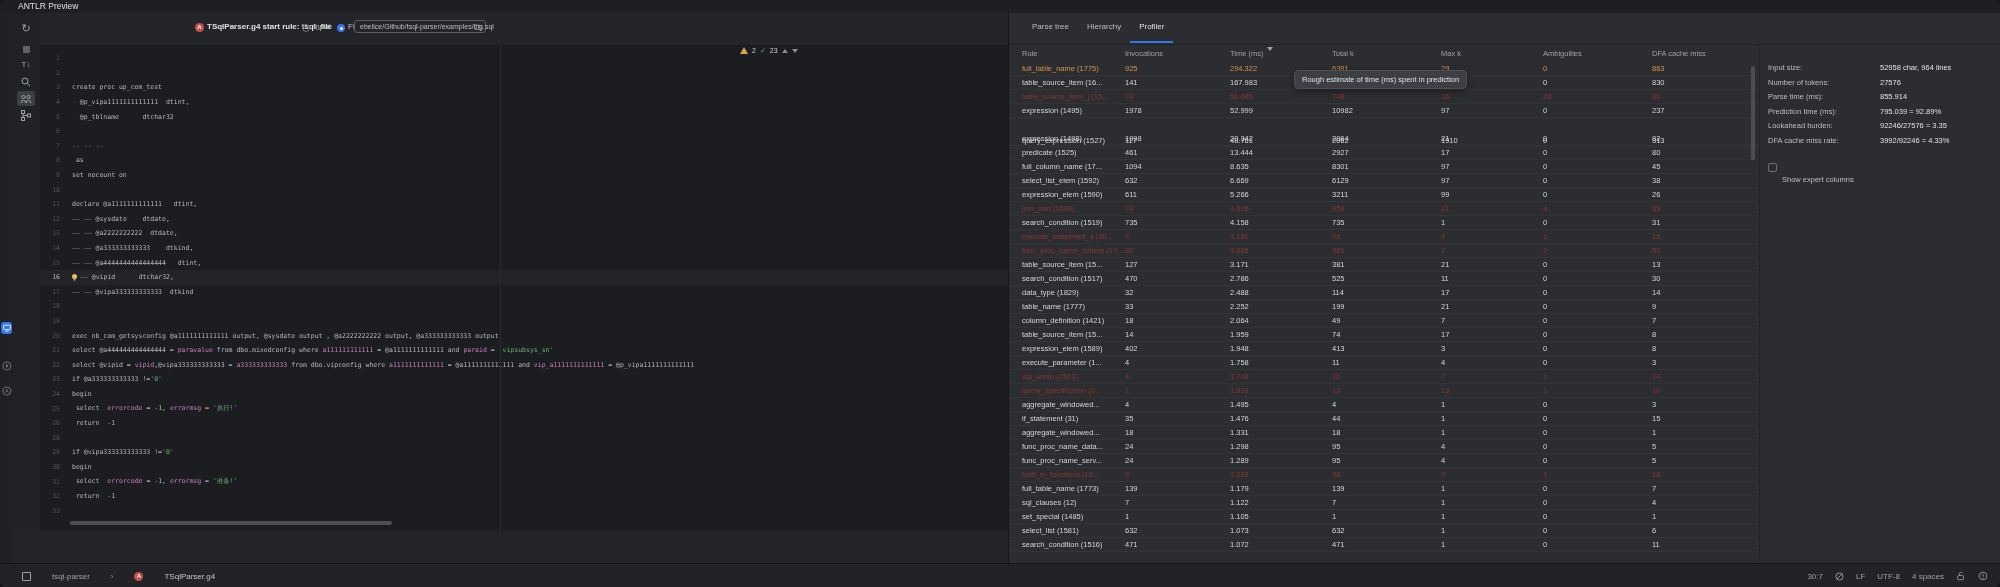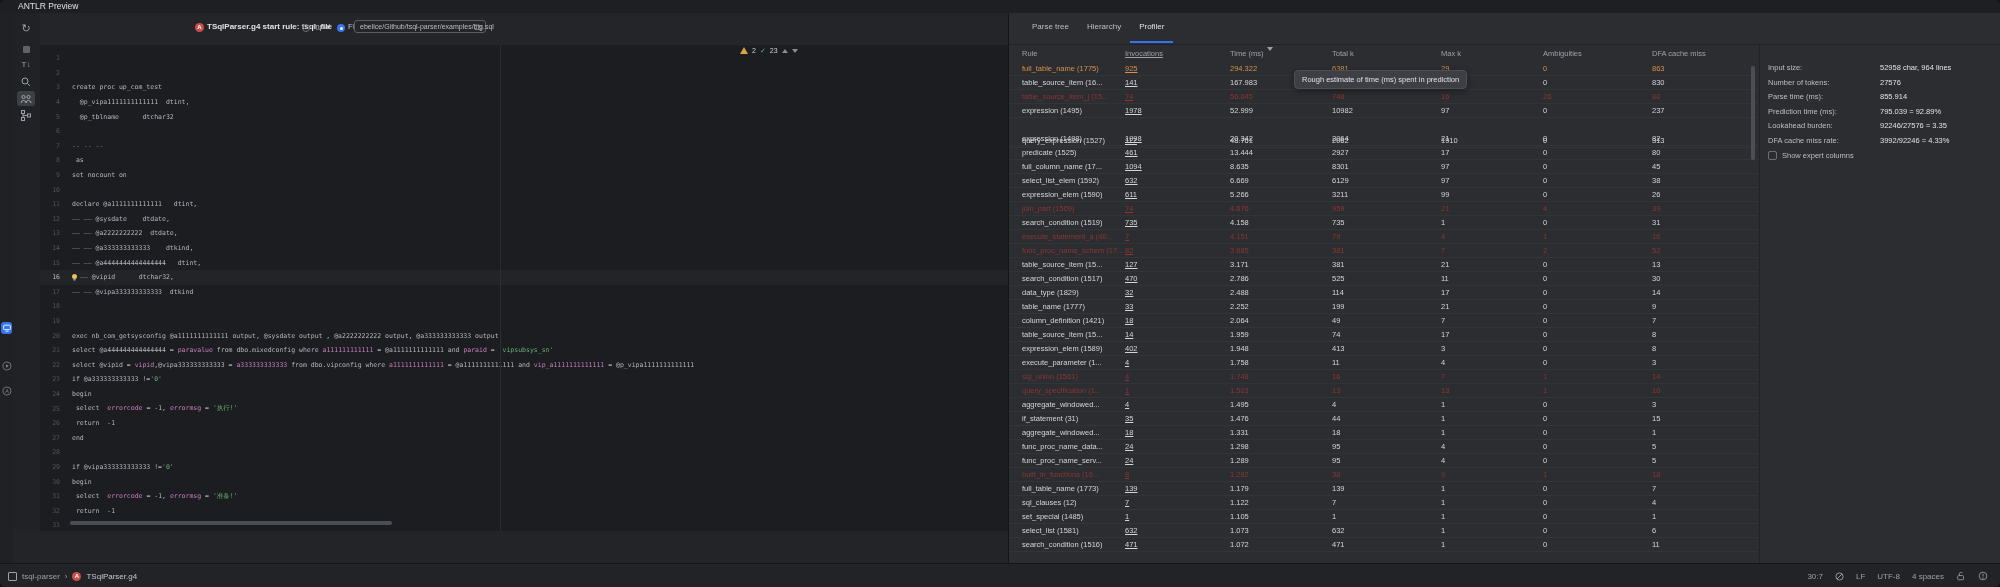--- a/index.html
+++ b/index.html
@@ -58,40 +58,40 @@
   .tab{font-size:8px;color:#bcbec4;line-height:28px;padding:0 9px;box-sizing:border-box;}
   .tab.active{color:#dfe1e5;border-bottom:2px solid #3574f0;}
   #tabline{position:absolute;left:0;top:31px;width:992px;height:1px;background:#212226;}
   
   #thead{position:absolute;left:0;top:34px;width:749px;height:14px;color:#9da0a8;font-size:7.5px;}
   #thead span{position:absolute;line-height:14px;white-space:nowrap;}
   #rows{position:absolute;left:0;top:49px;width:749px;}
   .prow{position:absolute;left:0;width:749px;height:14px;box-sizing:border-box;border-bottom:1px solid rgba(255,255,255,0.035);}
   .prow span{position:absolute;top:0;line-height:13px;font-size:7.5px;color:#d3d5db;white-space:nowrap;}
   .prow.o span{color:#d6904d;} .prow.r span{color:#8a3633;}
-  .cr{left:13px;} .ci{left:116px;text-decoration:underline;} .ct{left:221px;} .ck{left:323px;} .cm{left:432px;} .ca{left:534px;} .cd{left:643px;}
+  .cr{left:13px;} .ci{left:116px;} .ct{left:221px;} .ck{left:323px;} .cm{left:432px;} .ca{left:534px;} .cd{left:643px;}
   .sorticon{display:inline-block;width:0;height:0;border-left:3px solid transparent;border-right:3px solid transparent;
             border-top:4px solid #9da0a8;margin-left:4px;vertical-align:1px;}
   #tscroll{position:absolute;left:742px;top:53px;width:4px;height:94px;border-radius:2px;background:#4b4e54;}
   #tooltip{position:absolute;left:285px;top:57px;background:#3d3f44;border:1px solid #4d4f55;border-radius:4px;
            padding:4px 7px;font-size:7.5px;color:#dfe1e5;white-space:nowrap;box-shadow:0 2px 6px rgba(0,0,0,.4);z-index:5;}
   
   #stats{position:absolute;left:750px;top:32px;width:242px;height:518px;border-left:1px solid #222327;}
   .stat-row{position:absolute;left:0;width:242px;height:14px;}
   .stat-row .lab{position:absolute;left:8px;font-size:7.5px;color:#bcbec4;line-height:14px;white-space:nowrap;}
   .stat-row .val{position:absolute;left:120px;font-size:7.5px;color:#dfe1e5;line-height:14px;white-space:nowrap;}
   #expert{position:absolute;left:8px;top:106px;display:flex;align-items:center;gap:5px;}
   #expert .box{width:9px;height:9px;border:1px solid #6b6e75;border-radius:2px;box-sizing:border-box;}
-  #expert .lab{font-size:7.5px;color:#bcbec4;}
+  #expert .lab{font-size:7.5px;color:#bcbec4;margin-top:24px;}
   #legend{position:absolute;left:7px;top:124px;width:116px;border:1px solid #43454a;padding:2px 0 3px 0;}
   .leg-item{font-size:7.5px;line-height:13.5px;padding-left:5px;white-space:nowrap;}
   
   #statusbar{left:0;top:563px;width:2000px;height:24px;background:#222327;border-top:1px solid #141517;
              display:flex;align-items:center;font-size:8px;color:#9da0a8;}
-  #crumbs{display:flex;align-items:center;gap:5px;padding-left:8px;}
+  #crumbs{display:flex;align-items:center;gap:21px;padding-left:22px;}
   #sb-right{margin-left:auto;display:flex;align-items:center;gap:12px;padding-right:12px;}
   .proj-sq{width:7px;height:7px;border:1px solid #9da0a8;border-radius:1px;}
   svg{display:block;}
 </style>
 </head>
 <body>
 
 <div id="app">
 
   <div id="titlebar" class="abs">
@@ -268,24 +268,20 @@
           <span class="ln">24</span>
           <span class="code-text"><span class="seg-d">begin</span></span>
         </div>
         <div class="code-line">
           <span class="ln">25</span>
           <span class="code-text"><span class="seg-d"> select  </span><span class="seg-p">errorcode</span><span class="seg-d"> = </span><span class="seg-n2">-1</span><span class="seg-d">, </span><span class="seg-p">errormsg</span><span class="seg-d"> = </span><span class="seg-s">'执行!'</span></span>
         </div>
         <div class="code-line">
           <span class="ln">26</span>
           <span class="code-text"><span class="seg-d"> return  </span><span class="seg-n2">-1</span></span>
-        </div>
-        <div class="code-line">
-          <span class="ln">27</span>
-          <span class="code-text"><span class="seg-d">end</span></span>
         </div>
         <div class="code-line">
           <span class="ln">28</span>
           <span class="code-text"></span>
         </div>
         <div class="code-line">
           <span class="ln">29</span>
           <span class="code-text"><span class="seg-d">if @vipa333333333333 !=</span><span class="seg-s">'0'</span></span>
         </div>
         <div class="code-line">

